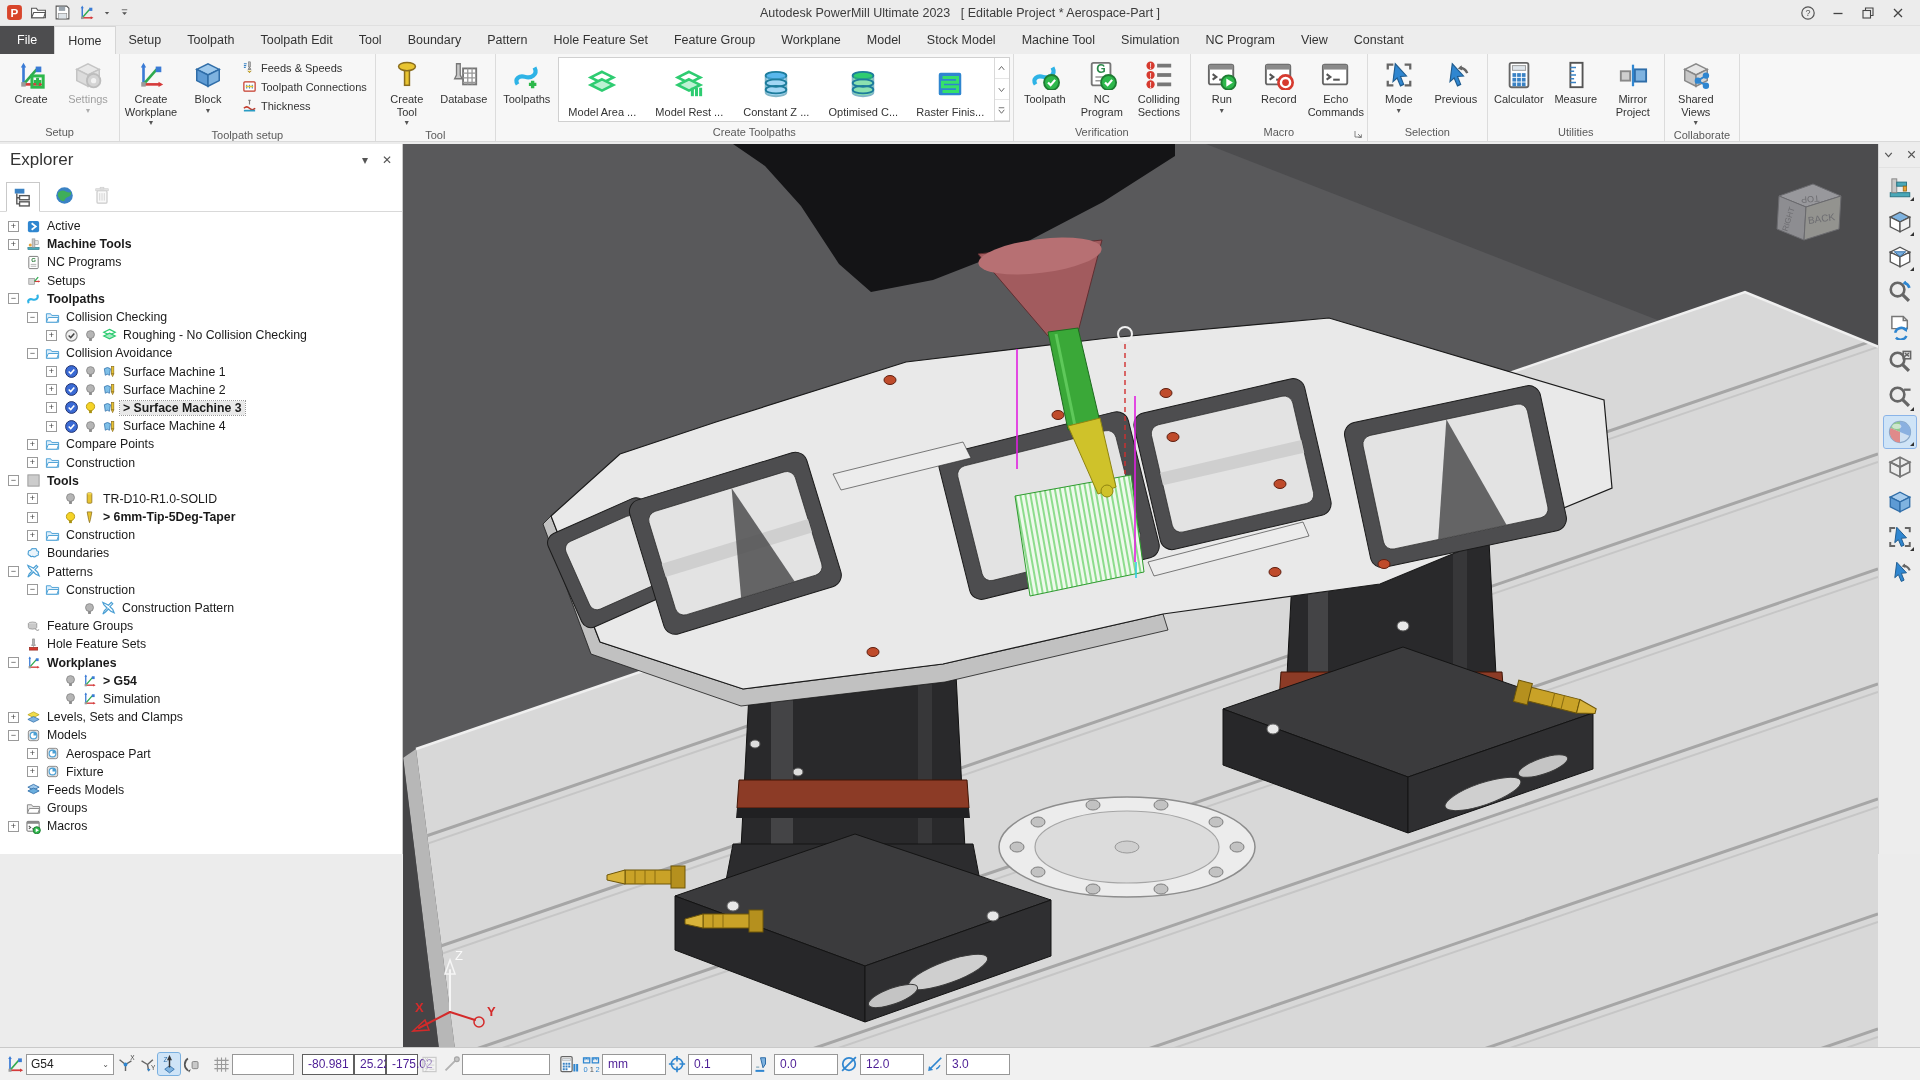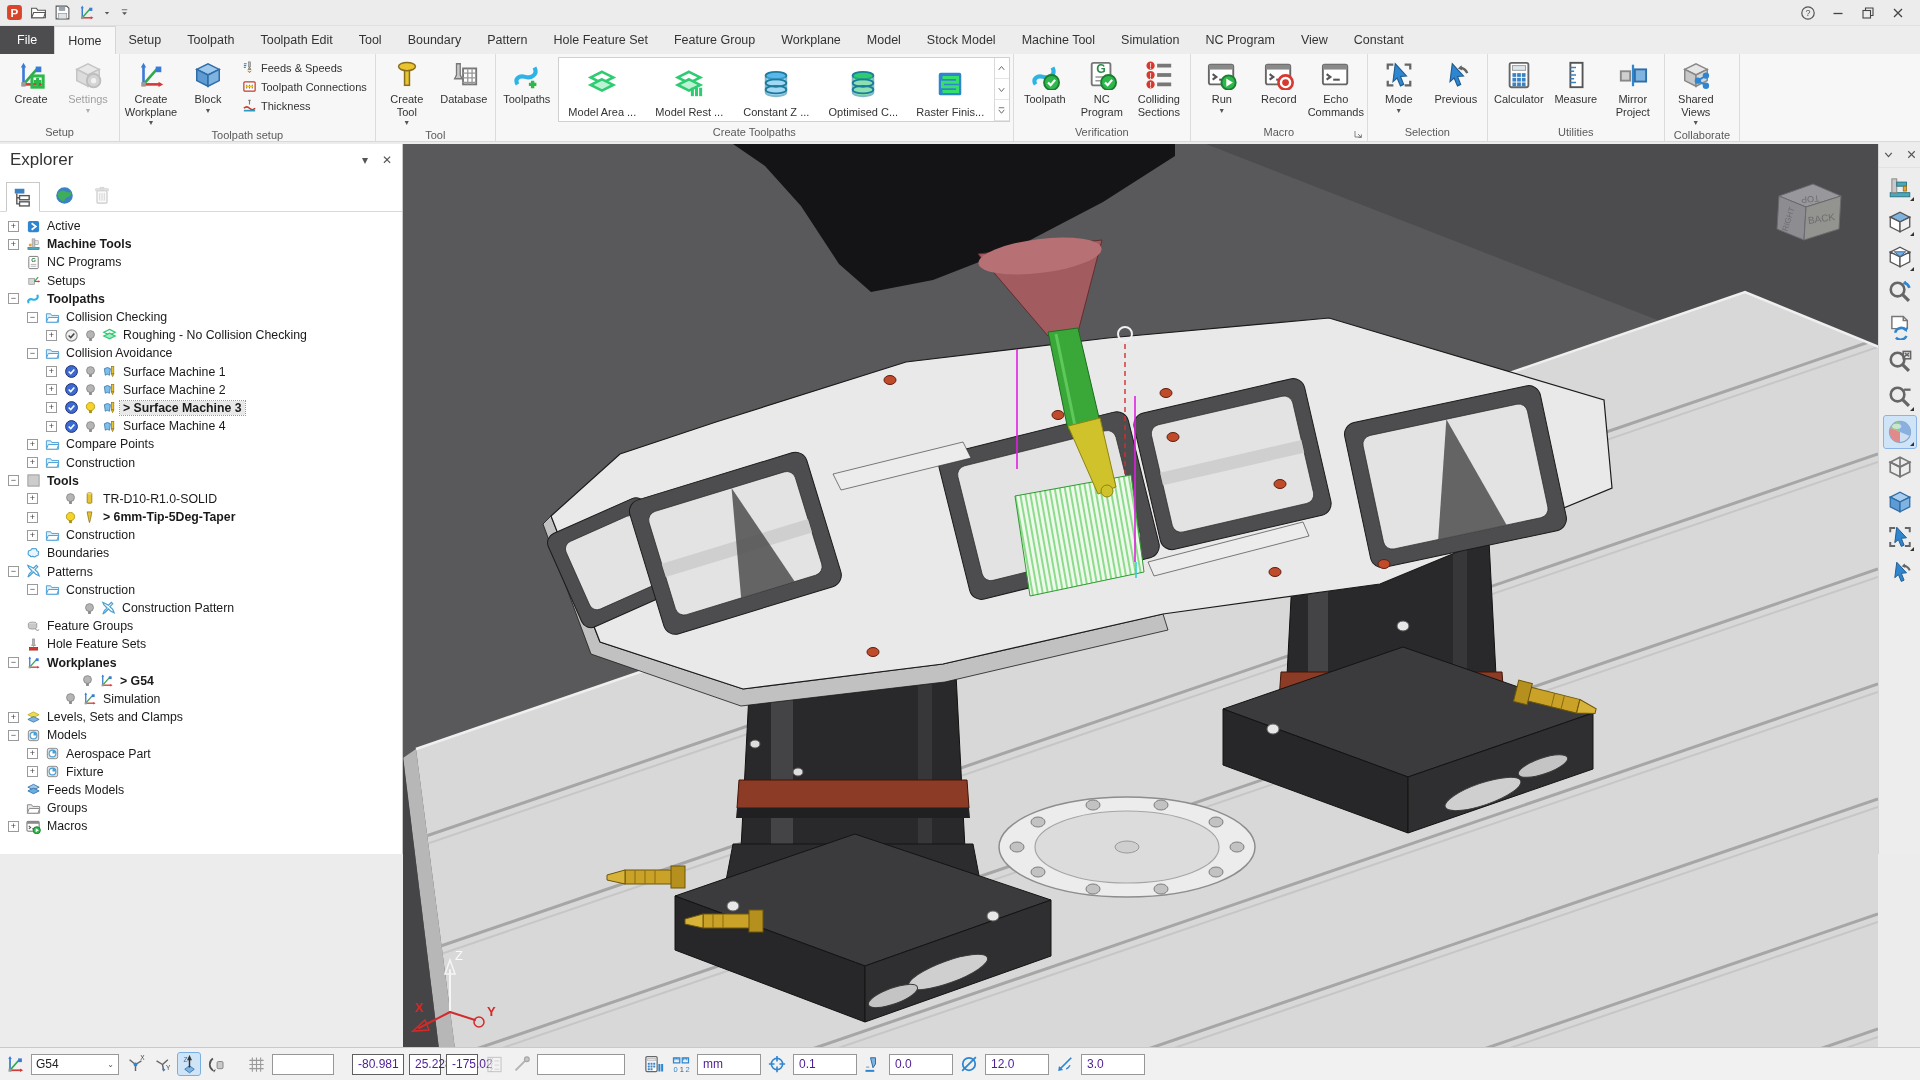--- a/index.html
+++ b/index.html
@@ -65,21 +65,21 @@
 
 
 .rtoolbar { width:42px; background:#ededed; border-left:1px solid #d5d5d5; display:flex; flex-direction:column; align-items:center; }
 .rtb-head { height:24px; display:flex; align-items:center; gap:10px; color:#555; font-size:11px; width:100%; justify-content:center; border-bottom:1px solid #e2e2e2; }
 .rtb-head span { cursor:pointer; }
 .rtb-btn { position:relative; width:32px; height:32px; margin-top:3px; display:flex; align-items:center; justify-content:center; cursor:pointer; border-radius:2px; }
 .rtb-btn.active { background:#cfe4f7; outline:1px solid #8ab4e8; }
 .rtb-btn.fly::after { content:""; position:absolute; right:2px; bottom:2px; border-left:4px solid transparent; border-bottom:4px solid #333; }
 
 
-.statusbar { position:absolute; bottom:0; left:0; right:0; height:33px; background:#f1f1f1; border-top:1px solid #c9c9c9; display:flex; align-items:center; padding:0 4px; gap:5px; }
+.statusbar { position:absolute; bottom:0; left:0; right:0; height:33px; background:#f1f1f1; border-top:1px solid #c9c9c9; display:flex; align-items:center; padding:0 4px; }
 .sico { width:22px; height:22px; display:flex; align-items:center; justify-content:center; cursor:pointer; border-radius:2px; }
 .sico.active { background:#cfe4f7; outline:1px solid #7ab0e0; }
 .sselect { width:88px; height:21px; background:#fff; border:1px solid #999; display:flex; align-items:center; font-size:12px; color:#222; padding:0 4px; cursor:pointer; }
 .sselect .sv { flex:1; }
 .sselect .sc { font-size:8px; color:#555; }
 .ibox { height:21px; background:#fff; border:1px solid #979797; font-size:12px; color:#4c1d95; display:flex; align-items:center; padding:0 5px; }
 .ibox.dark { border:1.5px solid #5f5f5f; }
 .sgap { width:8px; }
 </style>
 </head>
@@ -124,20 +124,24 @@
             <path d="M4.5 6.5 H11.5 L8 10.5 Z" fill="#555"></path>
           </svg>
         </span>
         <span class="qbtn">
           <svg viewBox="0 0 16 16" width="11" height="11">
             <path d="M4 4 H12" stroke="#555" stroke-width="1.2"></path>
             <path d="M4.5 7.5 H11.5 L8 11.5 Z" fill="#555"></path>
           </svg>
         </span>
       </div>
+    <div class="title-center">
+      <span>Autodesk PowerMill Ultimate 2023</span>&nbsp;&nbsp;
+      <span>[ Editable Project * Aerospace-Part ]</span>
+    </div>
     <div class="winctl" id="winctl">
         <span>
           <svg viewBox="0 0 16 16" width="16" height="16">
             <circle cx="8" cy="8" r="6.2" fill="none" stroke="#555" stroke-width="1.2"></circle>
             <text x="8" y="11" font-size="9" fill="#555" text-anchor="middle" font-family="Liberation Sans,sans-serif">?</text>
           </svg>
         </span>
         <span>
           <svg viewBox="0 0 16 16" width="16" height="16">
             <path d="M3.5 8.5 H12.5" stroke="#444" stroke-width="1.3"></path>
@@ -945,21 +949,21 @@
                 <polygon points="4,1.5 2.6,4 5.4,4" fill="#3a7bd5"></polygon>
                 <line x1="4" y1="13" x2="13" y2="13" stroke="#d53a3a" stroke-width="1.4"></line>
                 <polygon points="14.5,13 12,11.6 12,14.4" fill="#d53a3a"></polygon>
                 <line x1="4" y1="13" x2="11" y2="5" stroke="#2eaa4e" stroke-width="1.4"></line>
                 <rect x="10.5" y="3.5" width="3" height="3" fill="#3a7bd5"></rect>
                 <rect x="2.8" y="11.8" width="2.4" height="2.4" fill="#9a9a9a"></rect>
               </svg>
             </span>
             <span class="tlabel">Workplanes</span>
           </div>
-          <div class="trow bold " style="padding-left:44px">
+          <div class="trow bold " style="padding-left:27px">
     <span class="expgap"></span>
             <span style="width:18px;flex:none"></span>
             <span class="ticon">
               <svg viewBox="0 0 16 16" width="15" height="15">
                 <circle cx="8" cy="7" r="4.2" fill="#b5b5b5" stroke="#8a8a8a"></circle>
                 <rect x="6.5" y="10.8" width="3" height="3" fill="#8a8a8a"></rect>
               </svg>
             </span>
             <span class="ticon">
               <svg viewBox="0 0 16 16" width="15" height="15">

